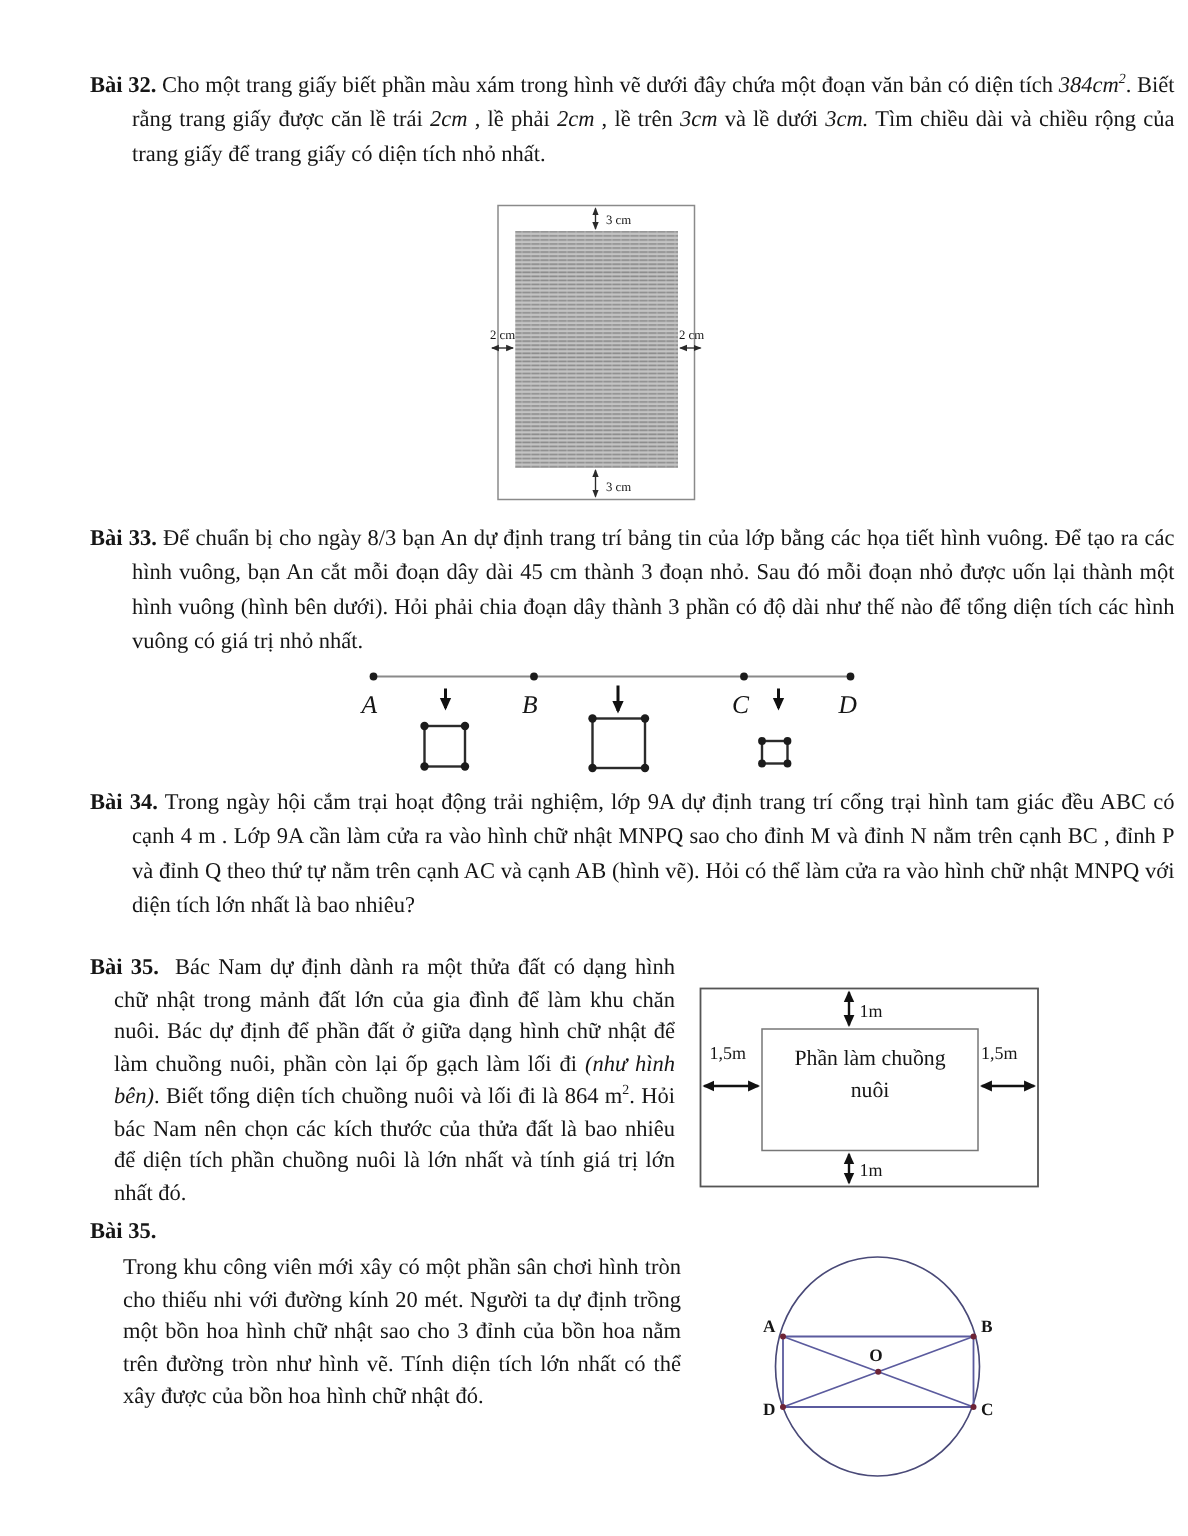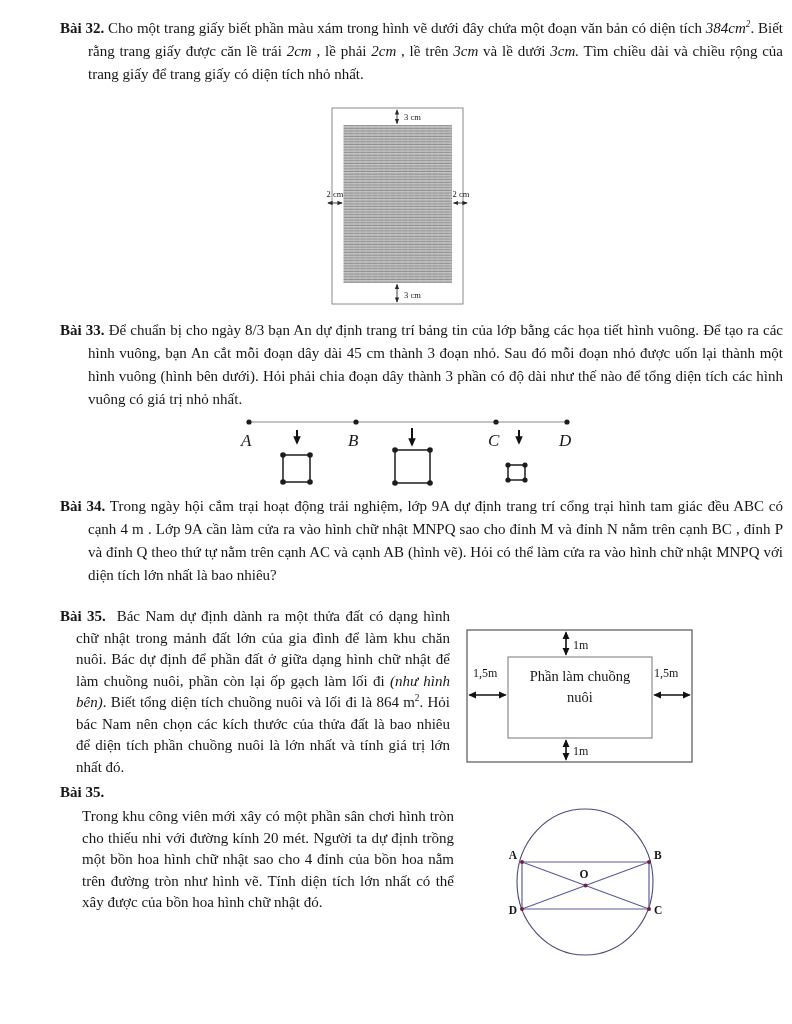--- a/index.html
+++ b/index.html
@@ -4,21 +4,21 @@
 <style>
   html,body{margin:0;padding:0;}
   body{
     width:792px;height:1024px;
     background:#ffffff;
     font-family:"Liberation Serif", serif;
     color:#161616;
     position:relative;
     overflow:hidden;
   }
-  .page{position:relative;width:792px;height:889px;background:#fff;}
+  .page{position:relative;width:792px;height:889px;background:#fff;margin-top:29px;}
   .para{
     position:absolute;
     font-size:15px;
     line-height:23px;
     text-align:justify;
     margin:0;
   }
   .hang{padding-left:28px;text-indent:-28px;}
   .hang-sm{padding-left:16px;text-indent:-16px;}
   .b{font-weight:bold;}
@@ -125,21 +125,21 @@
       <text x="113" y="135" font-size="12">1m</text>
       <line x1="9.5" y1="75" x2="45.5" y2="75" stroke="#111111" stroke-width="1.6" marker-start="url(#ah3)" marker-end="url(#ah3)"></line>
       <text x="13" y="57" font-size="12">1,5m</text>
       <line x1="194.5" y1="75" x2="229.5" y2="75" stroke="#111111" stroke-width="1.6" marker-start="url(#ah3)" marker-end="url(#ah3)"></line>
       <text x="194" y="57" font-size="12">1,5m</text>
     </svg>
   </div>
 
   <p class="heading" style="left:60px;top:784px;">Bài 35.</p>
 
-  <p class="para" style="left:82px;top:806px;width:372px;line-height:21.5px;"><span>Trong khu công viên mới xây có một phần sân chơi hình tròn cho thiếu nhi với đường kính 20 mét. Người ta dự định trồng một bồn hoa hình chữ nhật sao cho 4 đỉnh của bồn hoa nằm trên đường tròn như hình vẽ. Tính diện tích lớn nhất có thể xây được của bồn hoa hình chữ nhật đó.</span></p>
+  <p class="para" style="left:82px;top:806px;width:372px;line-height:21.5px;"><span>Trong khu công viên mới xây có một phần sân chơi hình tròn cho thiếu nhi với đường kính 20 mét. Người ta dự định trồng một bồn hoa hình chữ nhật sao cho 3 đỉnh của bồn hoa nằm trên đường tròn như hình vẽ. Tính diện tích lớn nhất có thể xây được của bồn hoa hình chữ nhật đó.</span></p>
 
   <div class="fig" style="left:488px;top:798px;">
     <svg width="222" height="182" viewBox="0 0 222 182">
       <ellipse cx="97" cy="84" rx="68" ry="73" fill="none" stroke="#4a4a78" stroke-width="1.1"></ellipse>
       <g stroke="#5b5b9e" stroke-width="1.2">
         <line x1="34" y1="64" x2="161" y2="64"></line>
         <line x1="161" y1="64" x2="161" y2="111"></line>
         <line x1="161" y1="111" x2="34" y2="111"></line>
         <line x1="34" y1="111" x2="34" y2="64"></line>
         <line x1="34" y1="64" x2="161" y2="111"></line>

